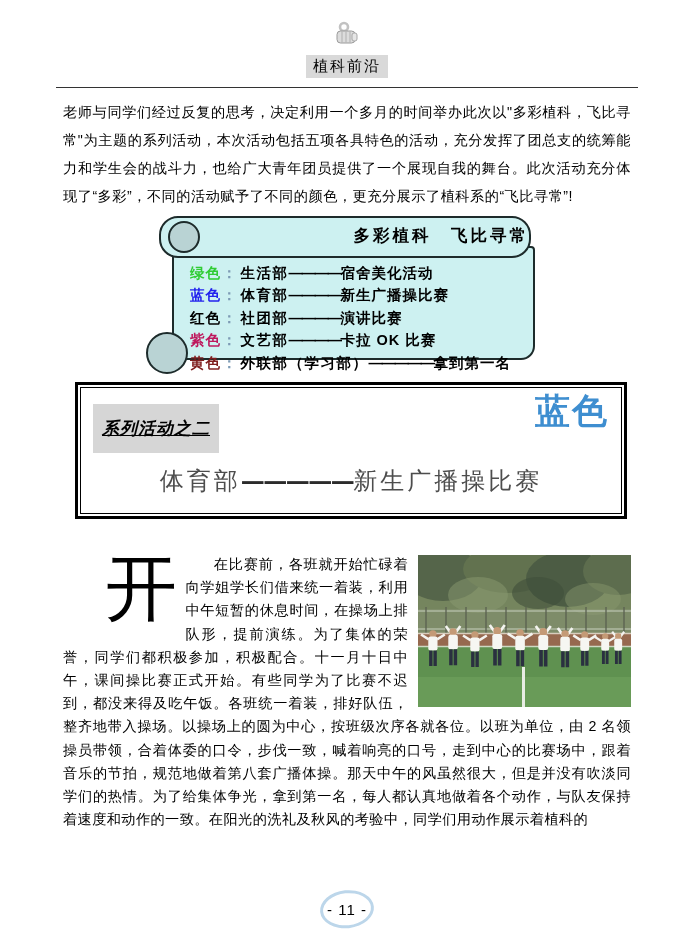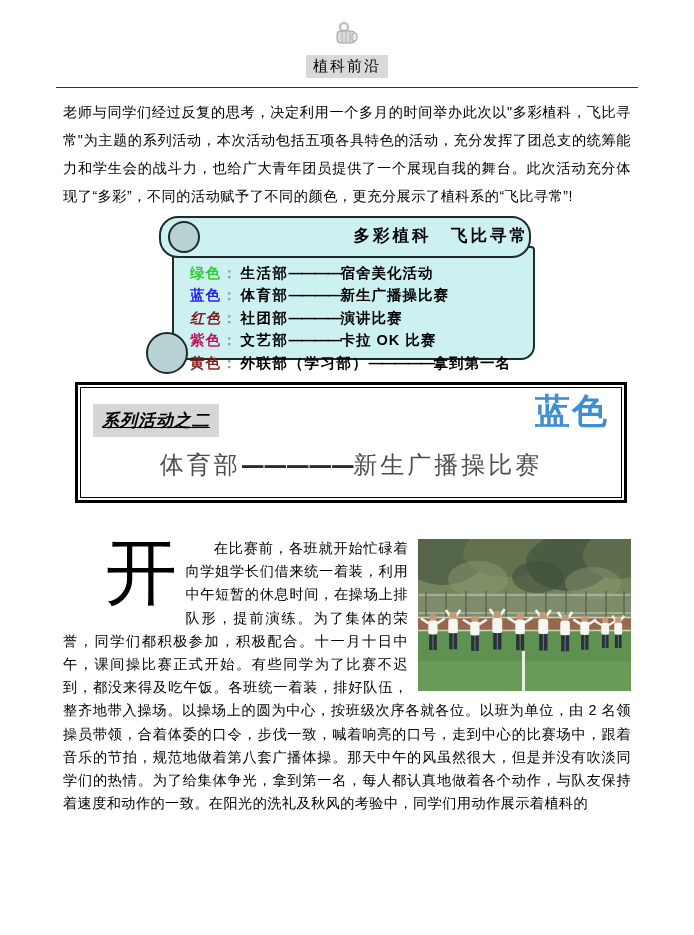--- a/index.html
+++ b/index.html
@@ -46,21 +46,21 @@
   .s-colon{color:#7d9bb5;font-weight:bold;margin:0 4px 0 1px;}
   .s-dept{font-weight:bold;letter-spacing:1.5px;}
   .s-dash{letter-spacing:-1.5px;font-weight:bold;}
   .s-event{font-weight:bold;letter-spacing:1px;}
   
   .sbox{margin:16px 67px 0 75px;border:3px solid #000;}
   .sbox-in{border:1px solid #000;margin:2px;padding:8px 12px 16px 12px;position:relative;min-height:78px;}
   .series-label{
     display:inline-block;margin-top:8px;background:#d6d6d6;
     font-family:cursive;font-style:italic;font-weight:bold;font-size:17px;
-    padding:5px 9px;text-decoration:underline;letter-spacing:1px;
+    padding:13px 9px;text-decoration:underline;letter-spacing:1px;
   }
   .color-label{
     position:absolute;top:0px;right:12px;font-size:35px;color:#3e8ed0;
     font-family:cursive;font-weight:bold;letter-spacing:2px;
   }
   .sbox-heading{
     text-align:center;margin-top:12px;font-size:24px;color:#4d4d4d;
     font-family:"DejaVu Serif",serif;letter-spacing:3px;
   }
   .sbox-heading .s-dash{color:#2b2b2b;}
@@ -105,21 +105,21 @@
   <div class="scroll">
     <div class="scroll-band">多彩植科　飞比寻常</div>
     <div class="scroll-body">
       <div class="s-row">
         <span class="s-label" style="color: rgb(47, 204, 51);">绿色</span><span class="s-colon">：</span><span class="s-dept">生活部</span><span class="s-dash">————</span><span class="s-event">宿舍美化活动</span>
       </div>
       <div class="s-row">
         <span class="s-label" style="color: rgb(34, 34, 238);">蓝色</span><span class="s-colon">：</span><span class="s-dept">体育部</span><span class="s-dash">————</span><span class="s-event">新生广播操比赛</span>
       </div>
       <div class="s-row">
-        <span class="s-label" style="color: #7f1d1d; font-style: italic;">红色</span><span class="s-colon">：</span><span class="s-dept">社团部</span><span class="s-dash">————</span><span class="s-event">演讲比赛</span>
+        <span class="s-label" style="color: #000000;">红色</span><span class="s-colon">：</span><span class="s-dept">社团部</span><span class="s-dash">————</span><span class="s-event">演讲比赛</span>
       </div>
       <div class="s-row">
         <span class="s-label" style="color: #be185d;">紫色</span><span class="s-colon">：</span><span class="s-dept">文艺部</span><span class="s-dash">————</span><span class="s-event">卡拉 OK 比赛</span>
       </div>
       <div class="s-row">
         <span class="s-label" style="color: #7f1d1d;">黄色</span><span class="s-colon">：</span><span class="s-dept">外联部（学习部）</span><span class="s-dash">—————</span><span class="s-event">拿到第一名</span>
       </div>
     </div>
     <div class="curl-top"></div>
     <div class="curl-bottom"></div>
@@ -183,14 +183,20 @@
       <use href="#figU" x="0" y="0" transform="translate(120,74) scale(1.5)"></use>
       <use href="#figU" x="0" y="0" transform="translate(142,76) scale(1.45)"></use>
       <use href="#figO" x="0" y="0" transform="translate(162,77) scale(1.35)"></use>
       <use href="#figO" x="0" y="0" transform="translate(183,79) scale(1.2)"></use>
       <use href="#figU" x="0" y="0" transform="translate(196,79) scale(1.2)"></use>
     </svg>
     <span class="dropcap">开</span>
     <p class="para2">在比赛前，各班就开始忙碌着向学姐学长们借来统一着装，利用中午短暂的休息时间，在操场上排队形，提前演练。为了集体的荣誉，同学们都积极参加，积极配合。十一月十日中午，课间操比赛正式开始。有些同学为了比赛不迟到，都没来得及吃午饭。各班统一着装，排好队伍，整齐地带入操场。以操场上的圆为中心，按班级次序各就各位。以班为单位，由 2 名领操员带领，合着体委的口令，步伐一致，喊着响亮的口号，走到中心的比赛场中，跟着音乐的节拍，规范地做着第八套广播体操。那天中午的风虽然很大，但是并没有吹淡同学们的热情。为了给集体争光，拿到第一名，每人都认真地做着各个动作，与队友保持着速度和动作的一致。在阳光的洗礼及秋风的考验中，同学们用动作展示着植科的</p>
   </div>
 
+  <div class="footer">
+    <span class="pagenum-wrap">
+      <span class="pagenum-ring"></span>
+      <span class="pagenum">- 11 -</span>
+    </span>
+  </div>
 
 </div>
 
 </body></html>

